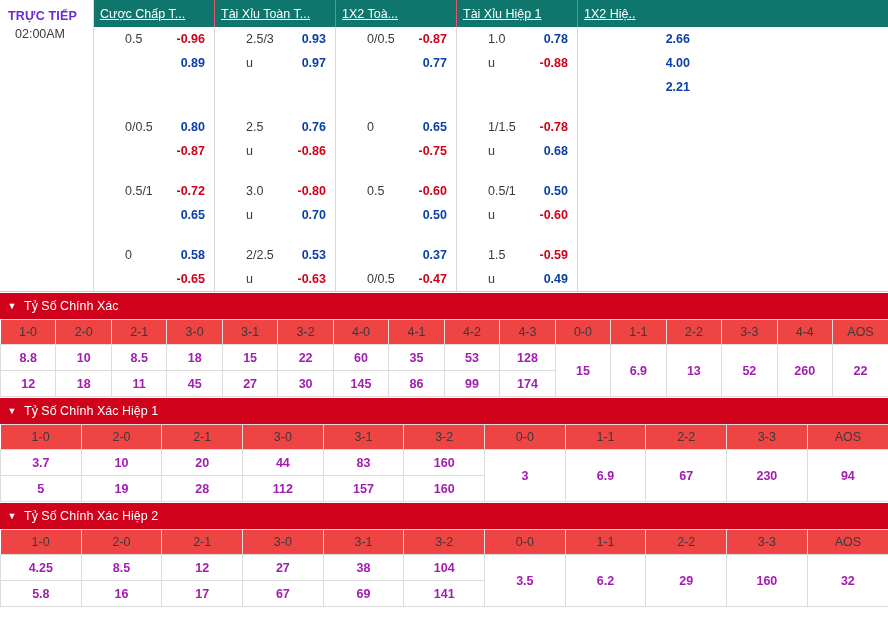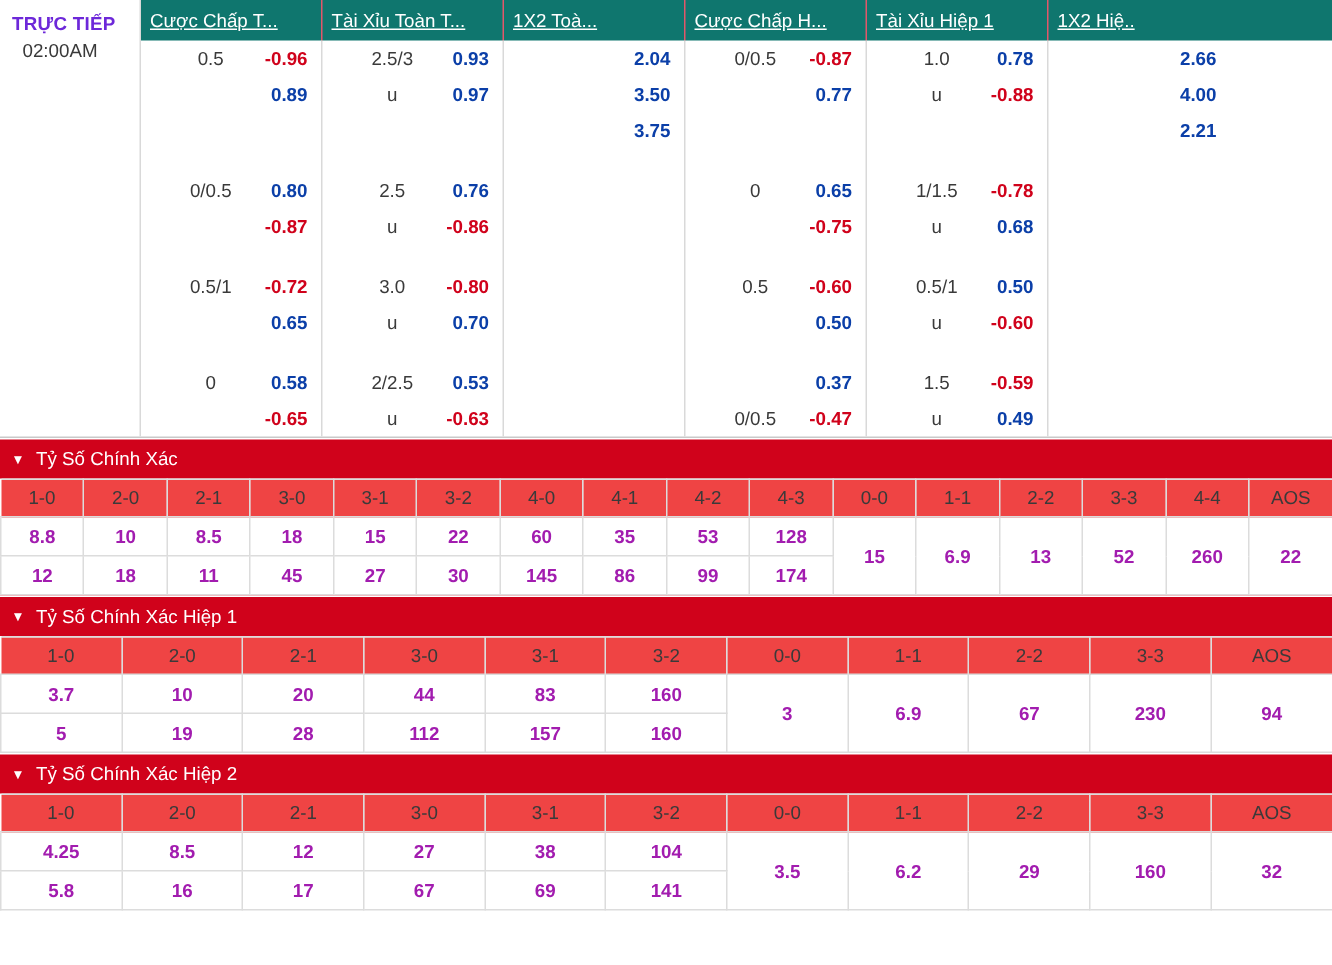--- a/index.html
+++ b/index.html
@@ -98,21 +98,21 @@
     display: flex;
     height: 24px;
     align-items: center;
     font-size: 12.5px;
     justify-content: flex-end;
     padding-right: 9px;
   }
   .hcap {
     color: #3a3a3a;
     min-width: 40px;
-    text-align: center;
+    text-align: left;
     padding-right: 9px;
     font-size: 12.5px;
   }
   .val {
     font-weight: bold;
     min-width: 40px;
     text-align: right;
   }
   .val.neg { color: #d0021b; }
   .val.pos { color: #0b3fa8; }
@@ -174,21 +174,20 @@
       <div class="live-label">TRỰC TIẾP</div>
       <div class="live-time">02:00AM</div>
     </div>
 
     <div class="odds-grid">
 
       <div class="odds-header">
         <div class="hcell grp">Cược Chấp T...</div>
         <div class="hcell grp">Tài Xỉu Toàn T...</div>
         <div class="hcell grp">1X2 Toà...</div>
-        <div class="hcell grp">Cược Chấp H...</div>
         <div class="hcell grp">Tài Xỉu Hiệp 1</div>
         <div class="hcell grp">1X2 Hiệ..</div>
       </div>
 
       <div class="odds-body">
 
         <div class="group">
           <div class="o-row">
             <span class="hcap">0.5</span>
             <span class="val neg">-0.96</span>
@@ -265,31 +264,20 @@
           <div class="o-row">
             <span class="hcap">2/2.5</span>
             <span class="val pos">0.53</span>
           </div>
           <div class="o-row">
             <span class="hcap">u</span>
             <span class="val neg">-0.63</span>
           </div>
         </div>
 
-        <div class="group">
-          <div class="o-row">
-            <span class="val pos">2.04</span>
-          </div>
-          <div class="o-row">
-            <span class="val pos">3.50</span>
-          </div>
-          <div class="o-row">
-            <span class="val pos">3.75</span>
-          </div>
-        </div>
 
         <div class="group">
           <div class="o-row">
             <span class="hcap">0/0.5</span>
             <span class="val neg">-0.87</span>
           </div>
           <div class="o-row">
             <span class="hcap"></span>
             <span class="val pos">0.77</span>
           </div>

